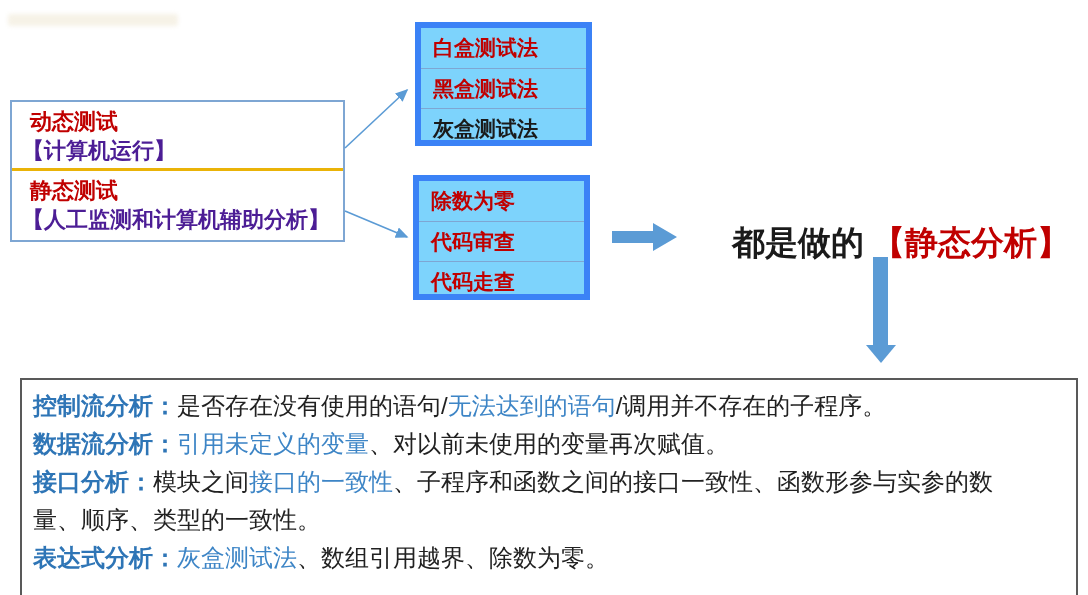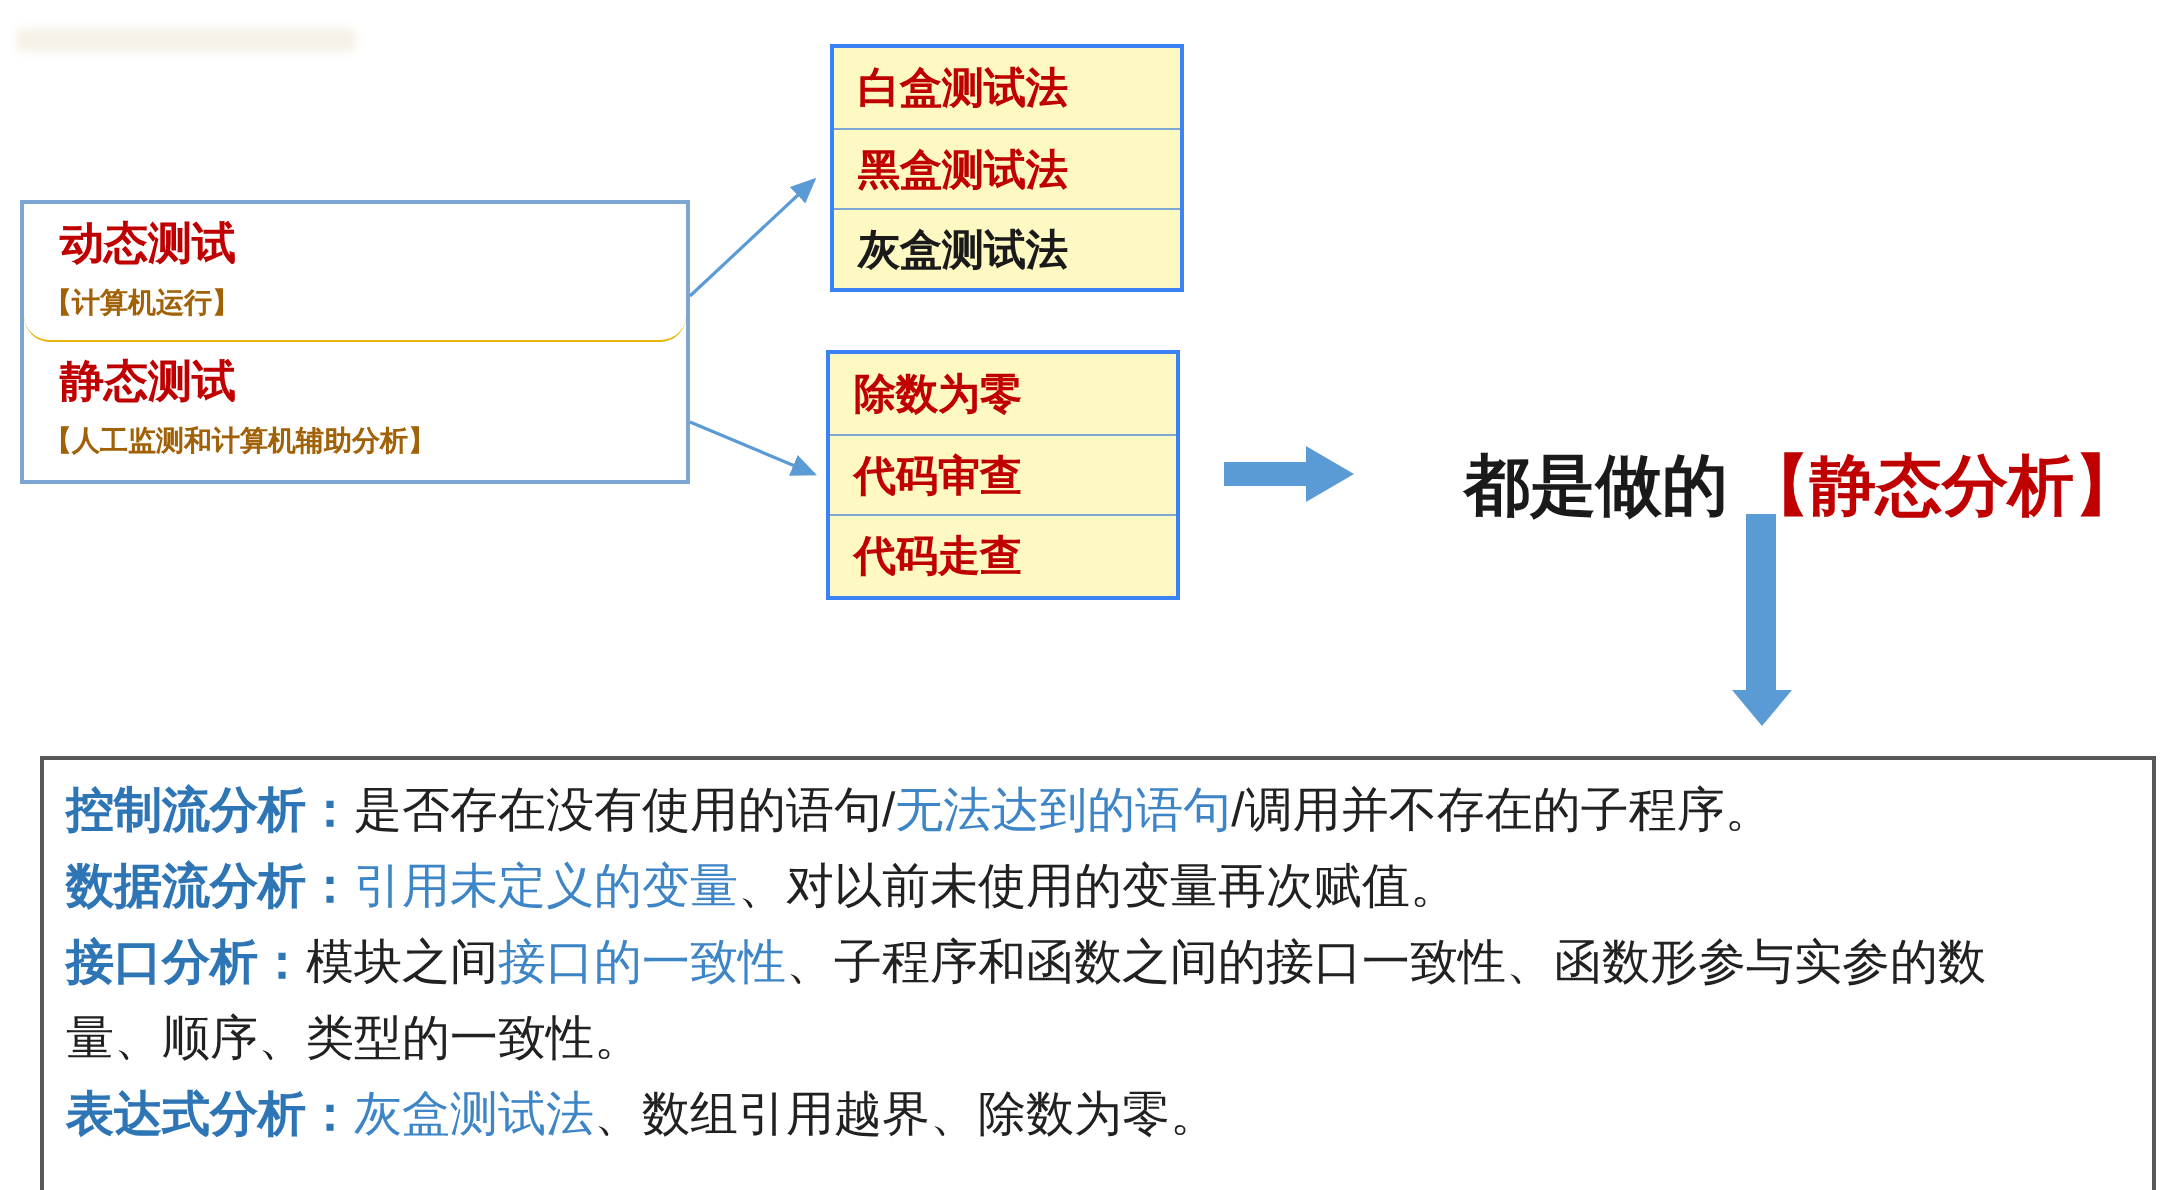--- a/index.html
+++ b/index.html
@@ -8,26 +8,26 @@
     font-family:"Liberation Sans",sans-serif;
   }
   
   .smudge{position:absolute;left:8px;top:14px;width:170px;height:12px;
     background:#f6f2e7;filter:blur(2px);border-radius:3px;}
 
   
   .left-box{position:absolute;left:10px;top:100px;width:335px;height:142px;
     border:2px solid #7ea6d3;box-sizing:border-box;background:#fff;}
   .left-box .cell{box-sizing:border-box;padding:6px 6px 0 18px;height:70px;}
-  .left-box .cell.first{border-bottom:1px solid #eab308;height:69px;border-radius:13px;}
+  .left-box .cell.first{border-bottom:3px solid #eab308;height:69px;}
   .cell .ttl{color:#c00000;font-size:22px;font-weight:700;line-height:28px;white-space:nowrap;}
-  .cell .sub{color:#a16207;font-size:14px;font-weight:700;line-height:30px;white-space:nowrap;margin-left:-8px;}
+  .cell .sub{color:#4c1d95;font-size:22px;font-weight:700;line-height:30px;white-space:nowrap;margin-left:-8px;}
 
   
-  .mini-table{position:absolute;border:2px solid #3b82f6;box-sizing:border-box;background:#fef9c3;}
+  .mini-table{position:absolute;border:6px solid #3b82f6;box-sizing:border-box;background:#7dd3fc;}
   .mini-table .trow{box-sizing:border-box;display:flex;align-items:center;
     padding-left:12px;font-size:21px;font-weight:700;white-space:nowrap;}
   .mini-table .trow + .trow{border-top:1px solid #7ea6d3;}
   .top-table{left:415px;top:22px;width:177px;height:124px;}
   .top-table .trow{height:40px;}
   .bot-table{left:413px;top:175px;width:177px;height:125px;}
   .bot-table .trow{height:40px;}
   .red{color:#c00000;}
   .blk{color:#1a1a1a;}
 

